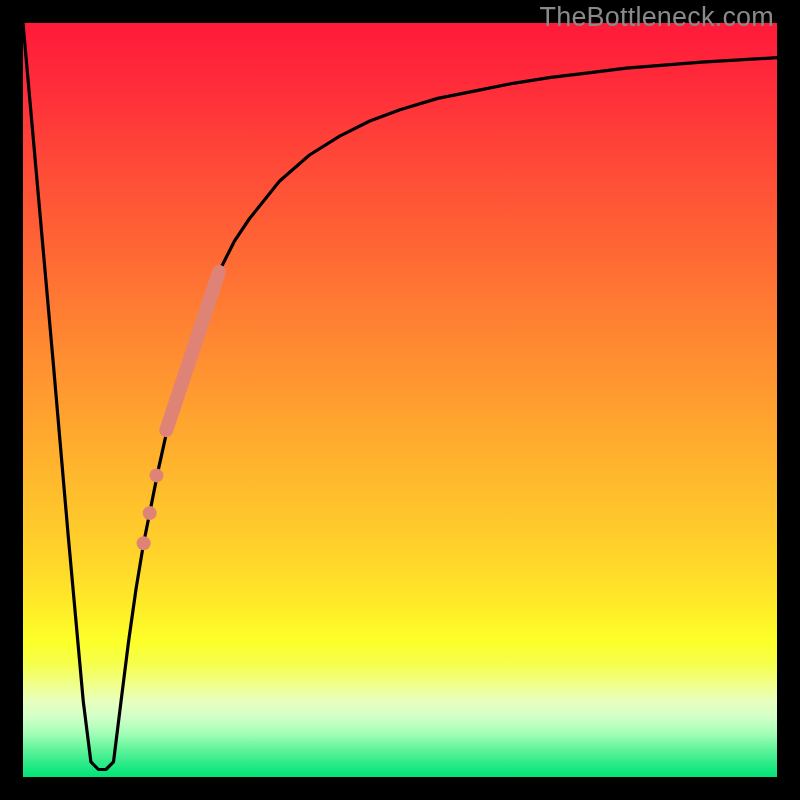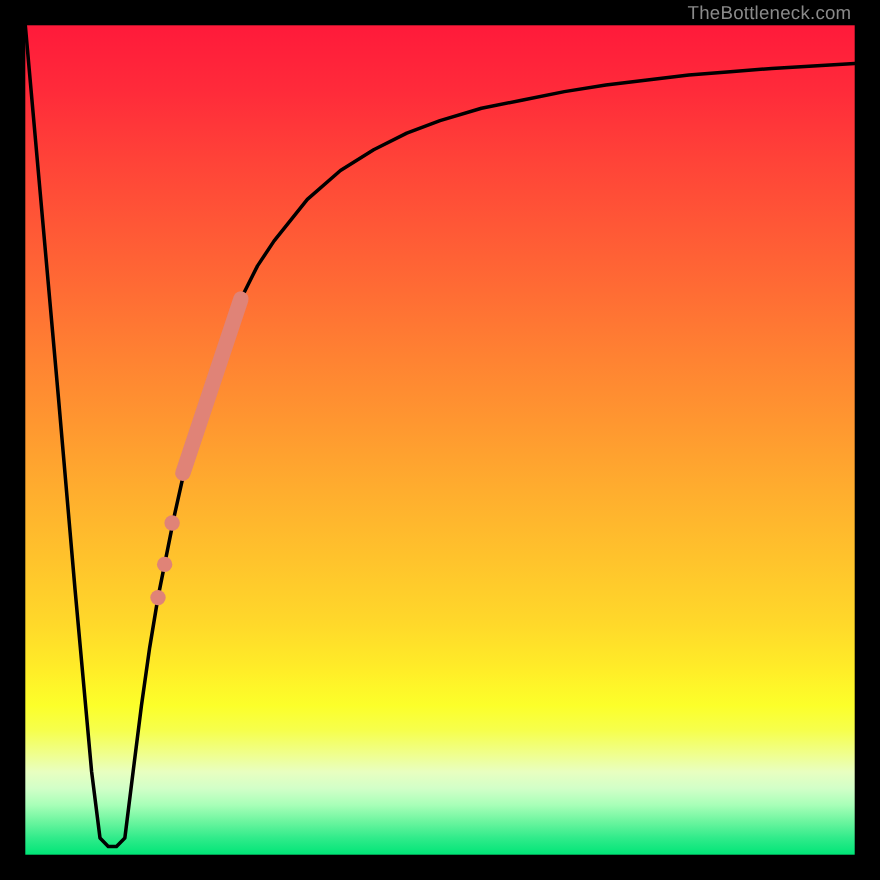--- a/index.html
+++ b/index.html
@@ -36,21 +36,21 @@
       #a8ffb8 94%,
       #6cf59f 96%,
       #30eb8a 98%,
       #00e577 100%);
   }
   .watermark {
     position: absolute;
     top: 2px;
     right: 26px;
     font-family: Arial, Helvetica, sans-serif;
-    font-size: 17px;
+    font-size: 27px;
     color: #8a8a8a;
     letter-spacing: 0.2px;
   }
   svg.curve-layer {
     position: absolute;
     left: 23px;
     top: 23px;
     width: 754px;
     height: 754px;
     overflow: visible;

